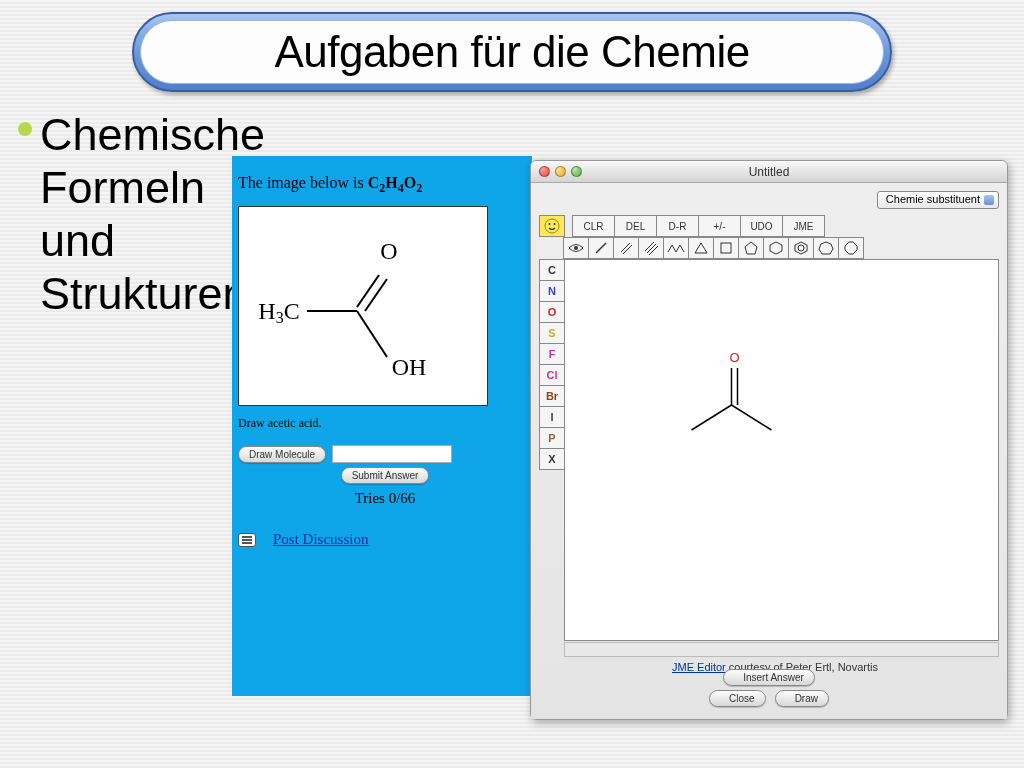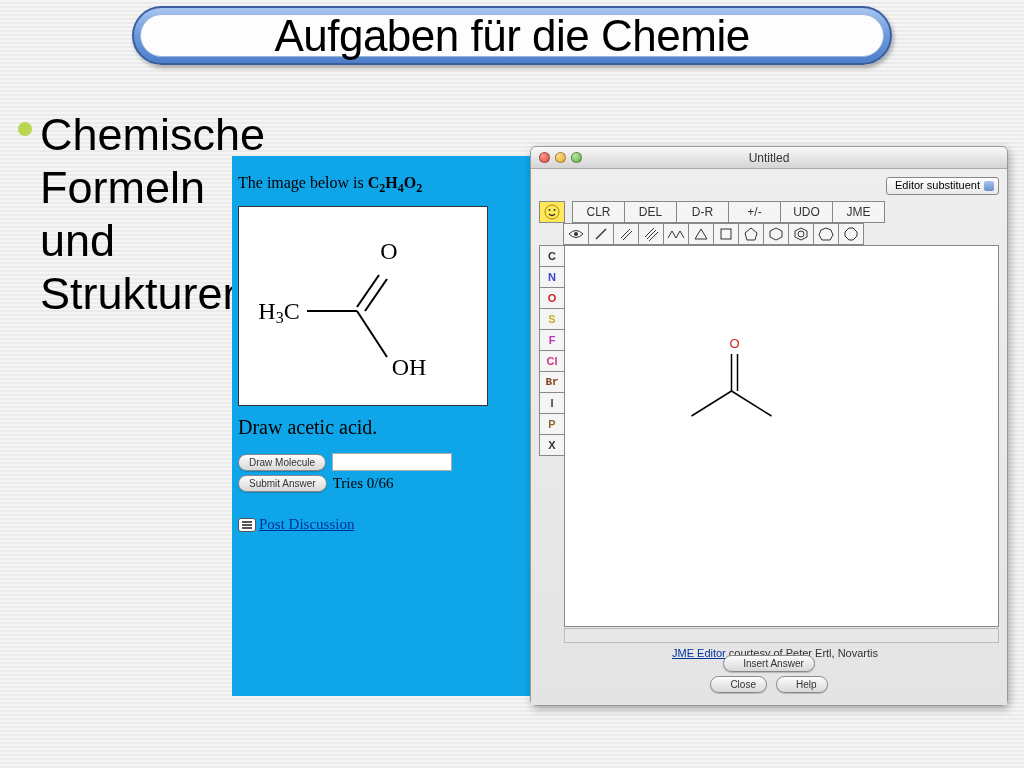--- a/index.html
+++ b/index.html
@@ -10,25 +10,25 @@
       to bottom,
       #f5f5f5 0px, #f5f5f5 2px,
       #ebebeb 2px, #ebebeb 4px
     );
     font-family: Arial, sans-serif;
     position: relative;
     overflow: hidden;
   }
   .title-bar {
     position: absolute;
-    top: 6px;
+    top: 12px;
     left: 50%;
     transform: translateX(-50%);
     width: 760px;
-    height: 59px;
+    height: 80px;
     background: linear-gradient(to bottom, #a7c5f0 0%, #6b99dd 50%, #4e7fc9 100%);
     border-radius: 40px;
     border: 2px solid #3a5d9e;
     display: flex;
     align-items: center;
     justify-content: center;
     box-shadow: 2px 3px 4px rgba(0,0,0,0.3);
   }
   .title-bar::before {
     content: '';
@@ -86,67 +86,67 @@
   .structure-box {
     margin: 6px 0 10px 6px;
     width: 250px;
     height: 200px;
     border: 1px solid #333;
     position: relative;
     background: #fff;
   }
   .task-line {
     font-family: 'Times New Roman', serif;
-    font-size: 20px;
+    font-size: 12px;
     margin: 8px 0 14px 6px;
   }
   .pill-btn {
     display: inline-block;
     background: linear-gradient(to bottom, #fdfdfd, #d8d8d8);
     border: 1px solid #888;
     border-radius: 11px;
     padding: 2px 10px;
     font-size: 10px;
     font-family: 'Lucida Grande', Arial, sans-serif;
     color: #333;
     box-shadow: 0 1px 1px rgba(0,0,0,0.2);
   }
   .draw-row { margin: 4px 0 4px 6px; display:flex; align-items:center; }
   .draw-field {
     width: 120px; height: 18px; border: 1px solid #aaa; margin-left: 6px; background:#fff;
   }
-  .submit-row { margin: 4px 0 6px 6px; display:flex; align-items:center; gap:6px; }
+  .submit-row { margin: 4px 0 6px 6px; display:flex; align-items:center; gap:6px;flex-direction:column; }
   .tries {
     font-family: 'Times New Roman', serif;
     font-size: 15px;
   }
   .post-discussion {
     margin: 24px 0 4px 6px;
     display: flex;
     align-items: center;
-    gap: 3px;
+    gap: 17px;
   }
   .post-icon {
     width: 18px; height: 14px; border: 1px solid #555; border-radius: 3px; position: relative;
     background:#fff;
   }
   .post-icon::before {
     content:''; position:absolute; left:3px; top:2px; width:10px; height:2px; background:#555; box-shadow: 0 3px 0 #555, 0 6px 0 #555;
   }
   .post-link {
     font-family: 'Times New Roman', serif;
     font-size: 15px;
     color: #003399;
     text-decoration: underline;
   }
 
   
   .editor-window {
     position: absolute;
-    top: 146px;
+    top: 160px;
     left: 530px;
     width: 478px;
     height: 560px;
     background: linear-gradient(to bottom, #f2f2f2, #e2e2e2);
     border: 1px solid #999;
     border-radius: 6px;
     box-shadow: 2px 3px 8px rgba(0,0,0,0.3);
     font-family: 'Lucida Grande', Arial, sans-serif;
     font-size: 11px;
   }
@@ -183,40 +183,40 @@
   }
   .select-sub::after {
     content:''; position:absolute; right:4px; top:3px; width:10px; height:10px;
     background: linear-gradient(to bottom,#a8c4f0,#6b8fd0);
     border-radius:2px;
   }
   .tool-row {
     display:flex; gap:0; margin-left: 34px;
   }
   .tool-row .tbtn {
-    width: 53px; height: 22px; border: 1px solid #888; background:#f5f5f5;
+    width: 43px; height: 22px; border: 1px solid #888; background:#f5f5f5;
     display:flex; align-items:center; justify-content:center;
-    font-size: 12px; color:#333; margin-left:-1px;
+    font-size: 10px; color:#333; margin-left:-1px;
   }
   .side-col {
     position:absolute; top: 54px; left: 8px; width: 26px;
   }
   .side-col .ebtn {
     width:26px; height:22px; border:1px solid #888; margin-top:-1px;
     display:flex; align-items:center; justify-content:center;
     font-size:11px; font-weight:bold;
     background:#f5f5f5;
   }
   .c-cell{color:#333;}
   .n-cell{color:#3344cc;}
   .o-cell{color:#cc2222;}
   .s-cell{color:#c8b030;}
   .f-cell{color:#bb33bb;}
   .cl-cell{color:#d03388;}
-  .br-cell{color:#884422;font-family:Liberation Mono, monospace;}
+  .br-cell{color:#884422;}
   .i-cell{color:#444;}
   .p-cell{color:#8a6a30;}
   .x-cell{color:#333;}
   .smiley {
     width:26px; height:22px; border:1px solid #888; background:#ffe85a;
     display:flex; align-items:center; justify-content:center;
     position:absolute; top:32px; left:8px;
   }
   .smiley svg{width:16px;height:16px;}
   .bond-row {
@@ -292,21 +292,21 @@
     <div class="traffic">
       <div class="tl red"></div>
       <div class="tl yel"></div>
       <div class="tl grn"></div>
     </div>
     <div class="win-title">Untitled</div>
   </div>
   <div class="win-body">
     <div class="substituent-row">
       <div class="select-sub">
-        <span>Editor substituent</span>
+        <span>Chemie substituent</span>
       </div>
     </div>
 
     <div class="smiley">
       <svg viewBox="0 0 16 16">
           <circle cx="8" cy="8" r="7" fill="#ffe85a" stroke="#a58a00"></circle>
           <circle cx="5.5" cy="6" r="1" fill="#333"></circle>
           <circle cx="10.5" cy="6" r="1" fill="#333"></circle>
           <path d="M5 10 Q8 13 11 10" stroke="#333" fill="none" stroke-width="1.3"></path>
         </svg>
@@ -413,17 +413,17 @@
 
     <div class="scroll-h"></div>
 
     <div class="credit-line">
       <a>JME Editor</a><span> courtesy of Peter Ertl, Novartis</span>
     </div>
     <div class="bottom-btns">
       <div><span class="pill-btn">Insert Answer</span></div>
       <div>
         <span class="pill-btn">Close</span>
-        <span class="pill-btn">Help</span>
+        <span class="pill-btn">Draw</span>
       </div>
     </div>
   </div>
 </div>
 
 </body></html>

